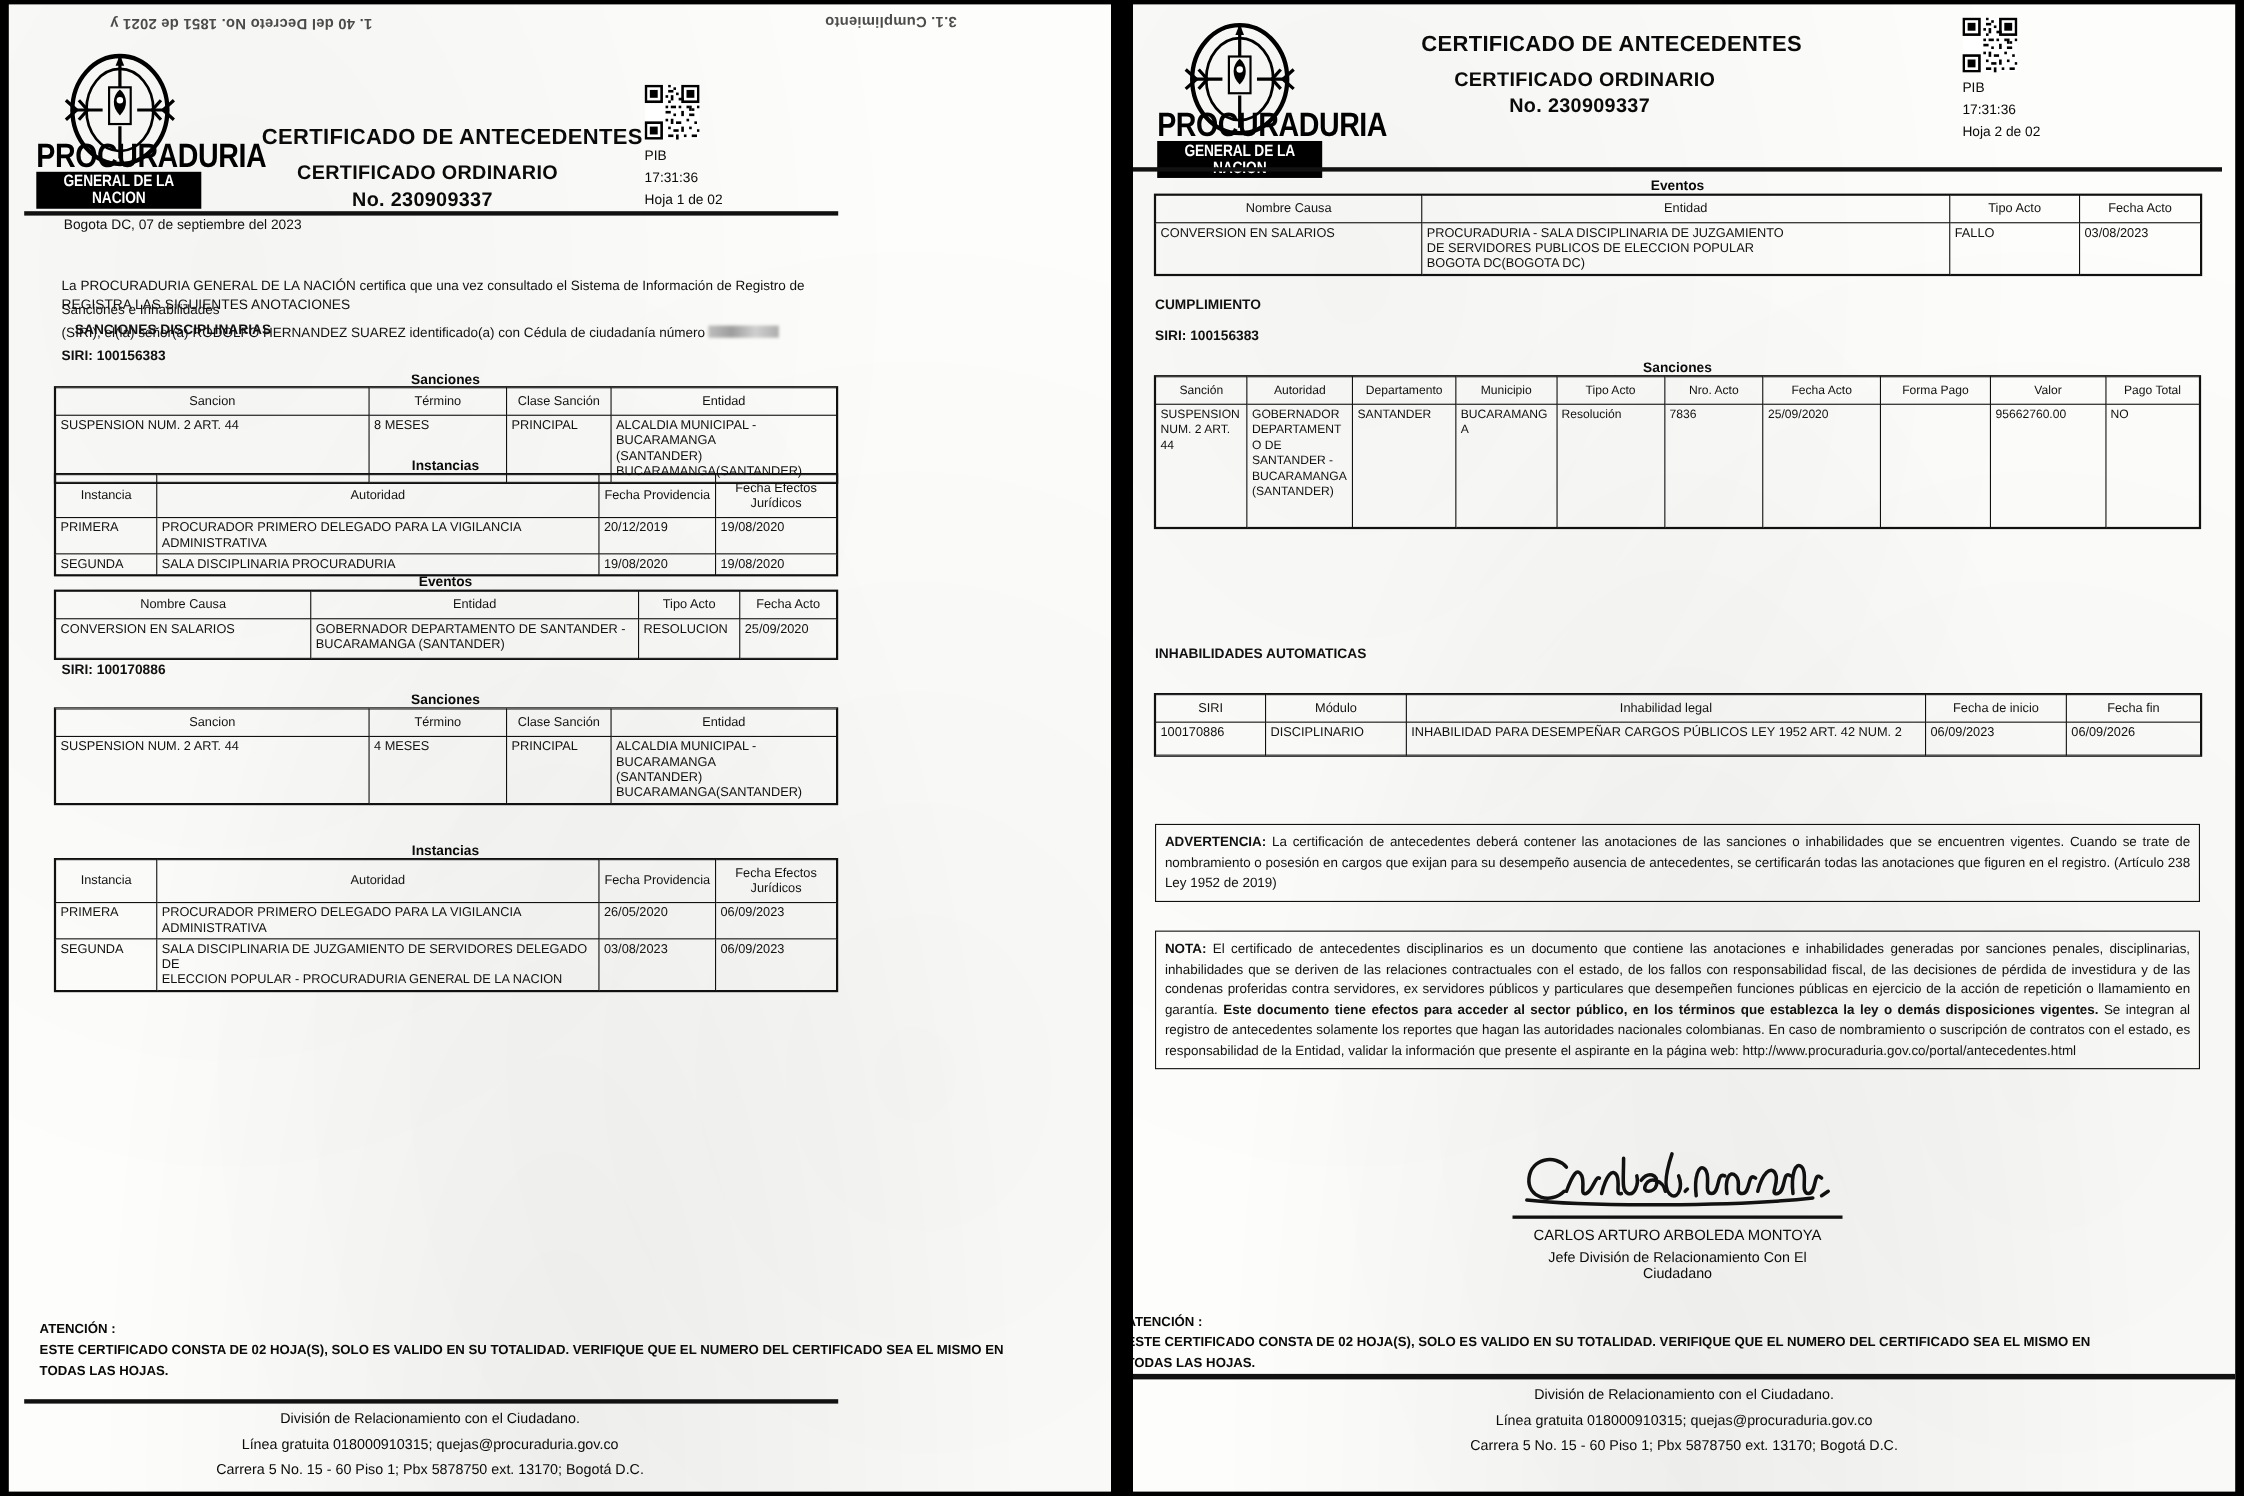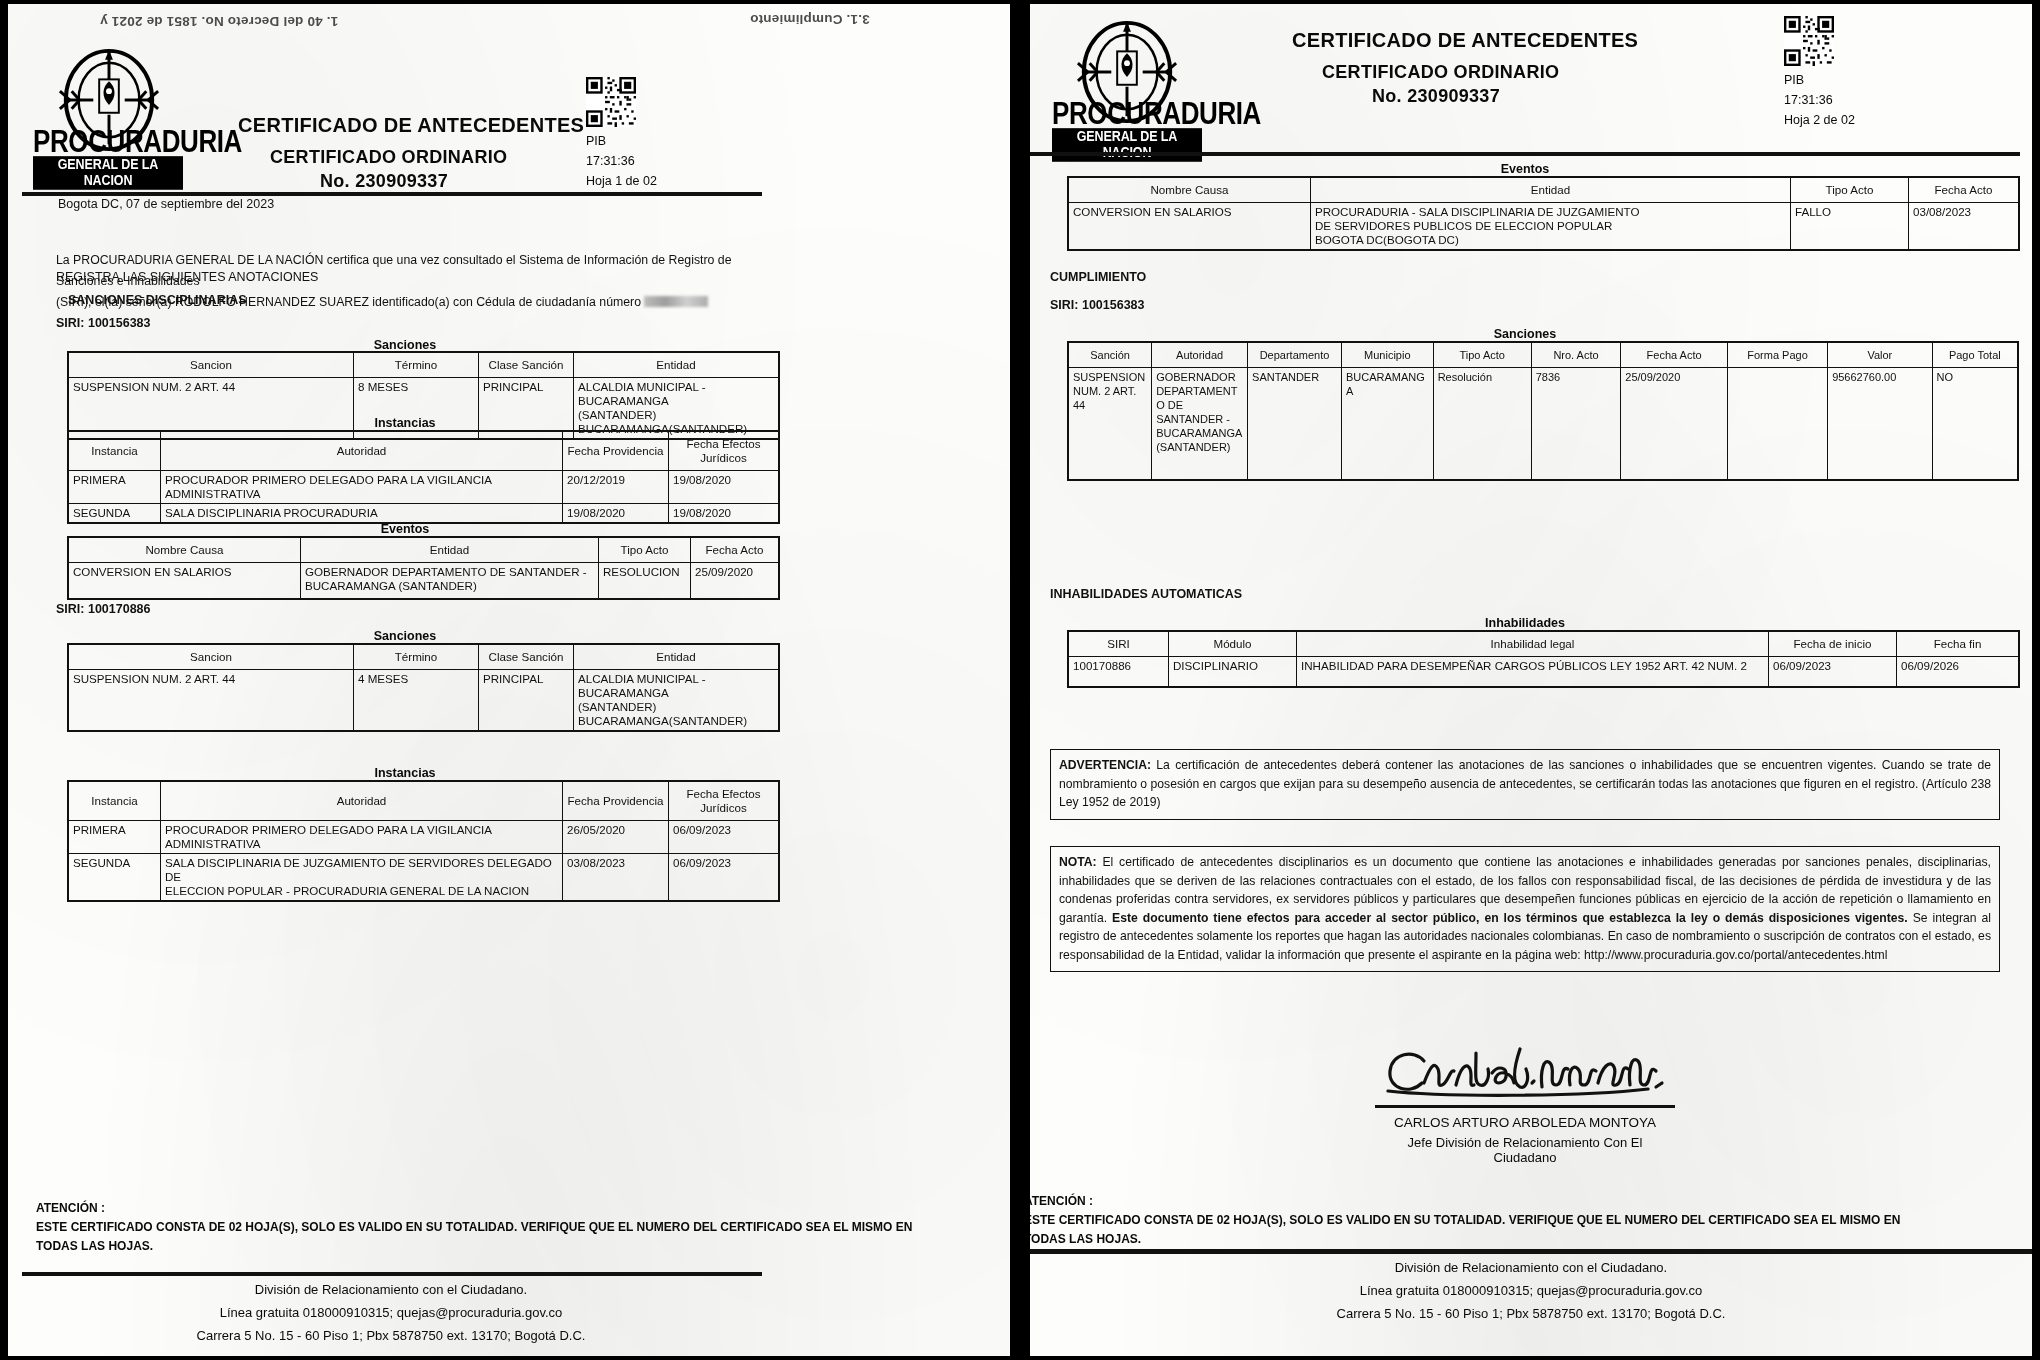--- a/index.html
+++ b/index.html
@@ -131,21 +131,21 @@
     line-height: 14px;
     word-wrap: break-word;
     overflow-wrap: anywhere;
   }
   table.doc th {
     text-align: center;
     vertical-align: middle;
     padding: 5px 3px;
     font-weight: 400;
   }
-  table.doc.outer { box-shadow: 0 0 0 1px #111; margin-left: 18px; }
+  table.doc.outer { box-shadow: 0 0 0 1px #111; }
 
   
   .boxnote {
     position: absolute;
     border: 1px solid #111;
     font-size: 12.2px;
     line-height: 18.5px;
     padding: 6px 8px 7px 8px;
     color: #111;
     text-align: justify;
@@ -594,21 +594,20 @@
             <td>25/09/2020</td>
             <td></td>
             <td>95662760.00</td>
             <td>NO</td>
           </tr>
         </tbody>
       </table>
 
       <div class="txt b" style="left:20px; top:582px;">INHABILIDADES AUTOMATICAS</div>
 
-      <div class="tbl-cap" style="left:20px; top:612px; width:950px;">Inhabilidades</div>
       <table class="doc outer" style="left:20px; top:627px; width:950px;">
         <colgroup>
             <col style="width:100px">
             <col style="width:128px">
             <col style="width:472px">
             <col style="width:128px">
             <col style="width:122px">
           </colgroup>
         <thead>
           <tr>

